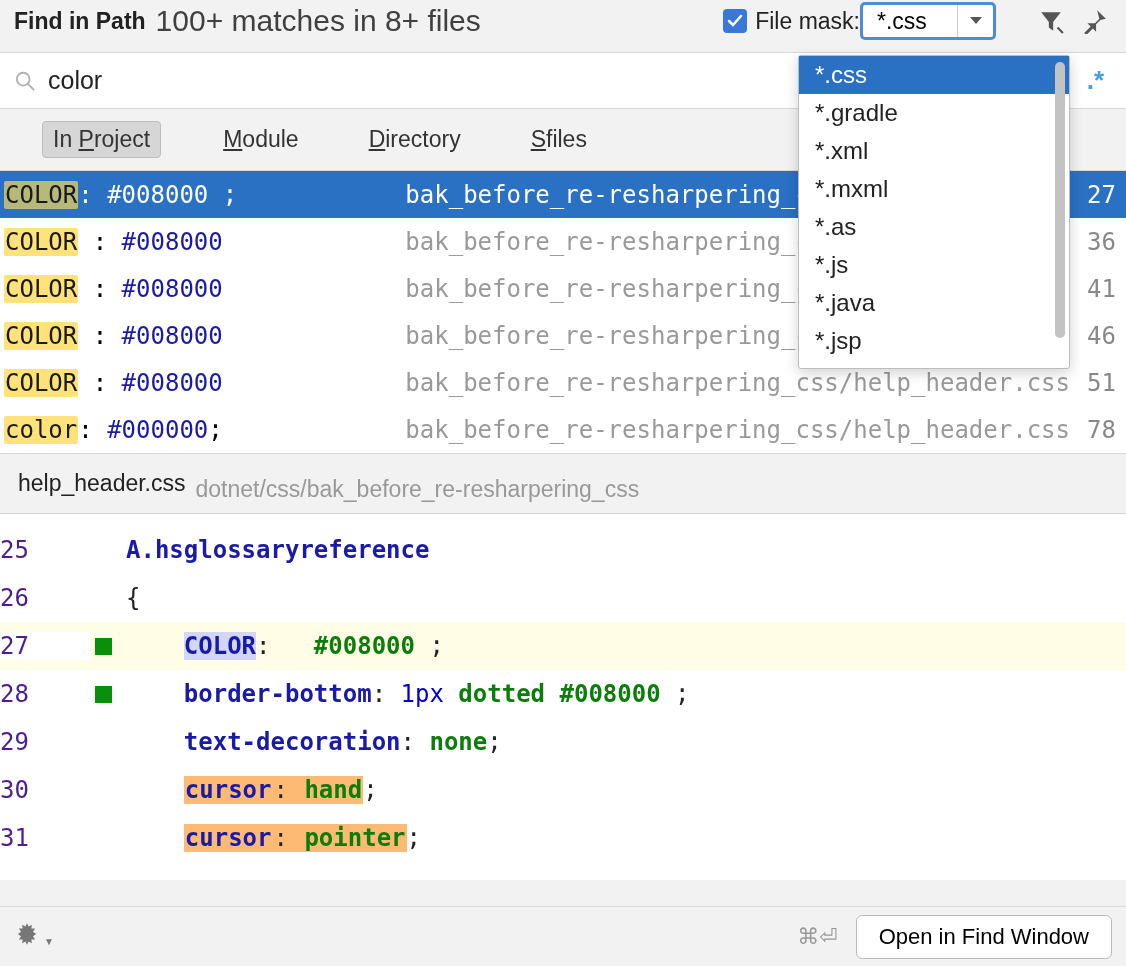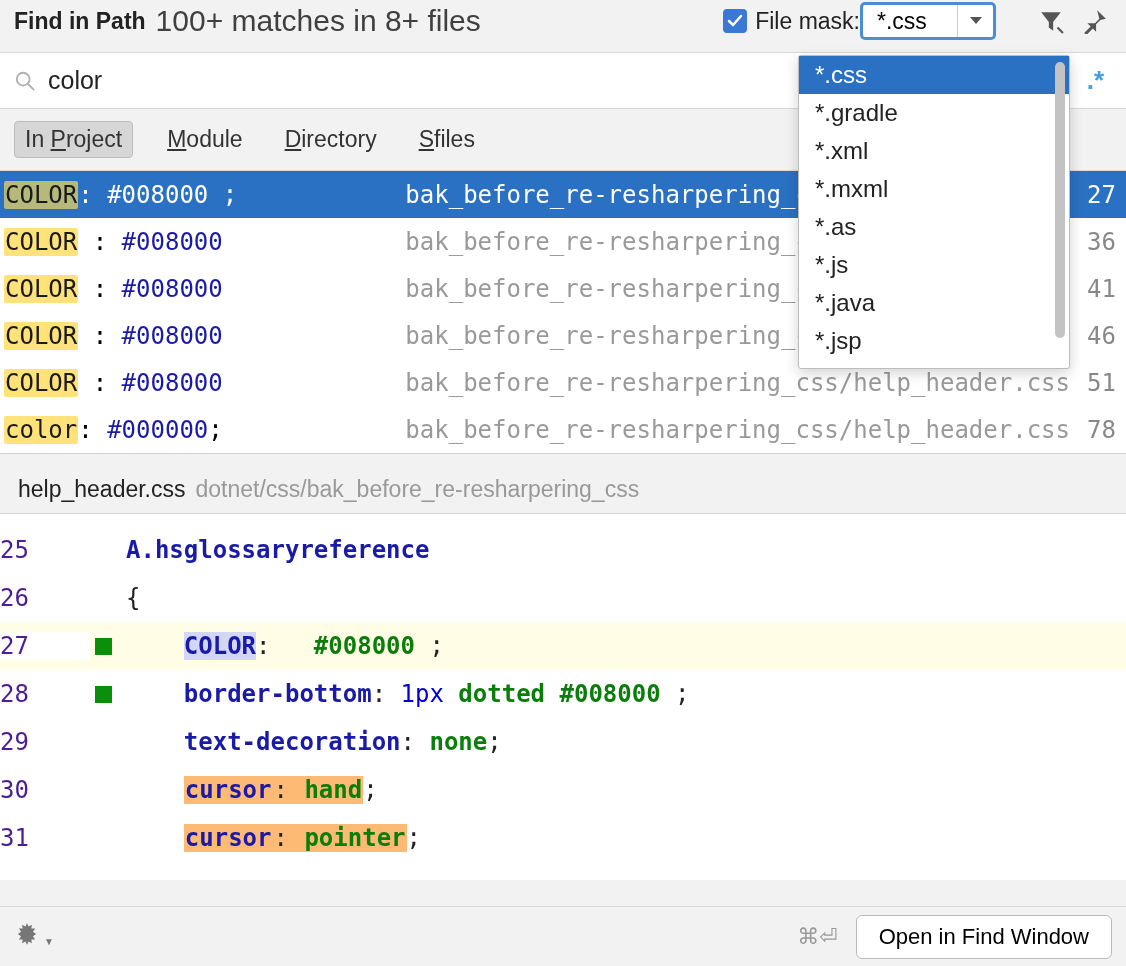--- a/index.html
+++ b/index.html
@@ -98,20 +98,21 @@
       align-items: center;
       padding: 12px 14px 12px 14px;
       gap: 26px;
       background: #f2f2f2;
       border-bottom: 1px solid #dadada;
     }
     .tab {
       color: #333;
       cursor: pointer;
       padding: 4px 8px;
+      margin-left: 28px;
     }
     .tab.active {
       background: #d6d6d6;
       border: 1px solid #bdbdbd;
       border-radius: 4px;
       padding: 4px 10px;
     }
     .tab .underline { text-decoration: underline; }
     .results {
       background: #fff;
@@ -159,21 +160,21 @@
     }
     .result-row.selected .match-line { color: #fff; }
     .code-value { color: #1a1aa8; }
     .result-row.selected .code-value { color: #fff; }
     .preview-header {
       background: #f2f2f2;
       padding: 10px 18px;
       border-top: 1px solid #d2d2d2;
       border-bottom: 1px solid #d2d2d2;
       display: flex;
-      align-items: flex-end;
+      align-items: center;
       gap: 10px;
     }
     .preview-file { color: #222; }
     .preview-path { color: #999; margin-top: 12px; }
     .editor {
       background: #fff;
       font-family: "Menlo", "Consolas", monospace;
       font-size: 24px;
       height: 366px;
       overflow: hidden;

